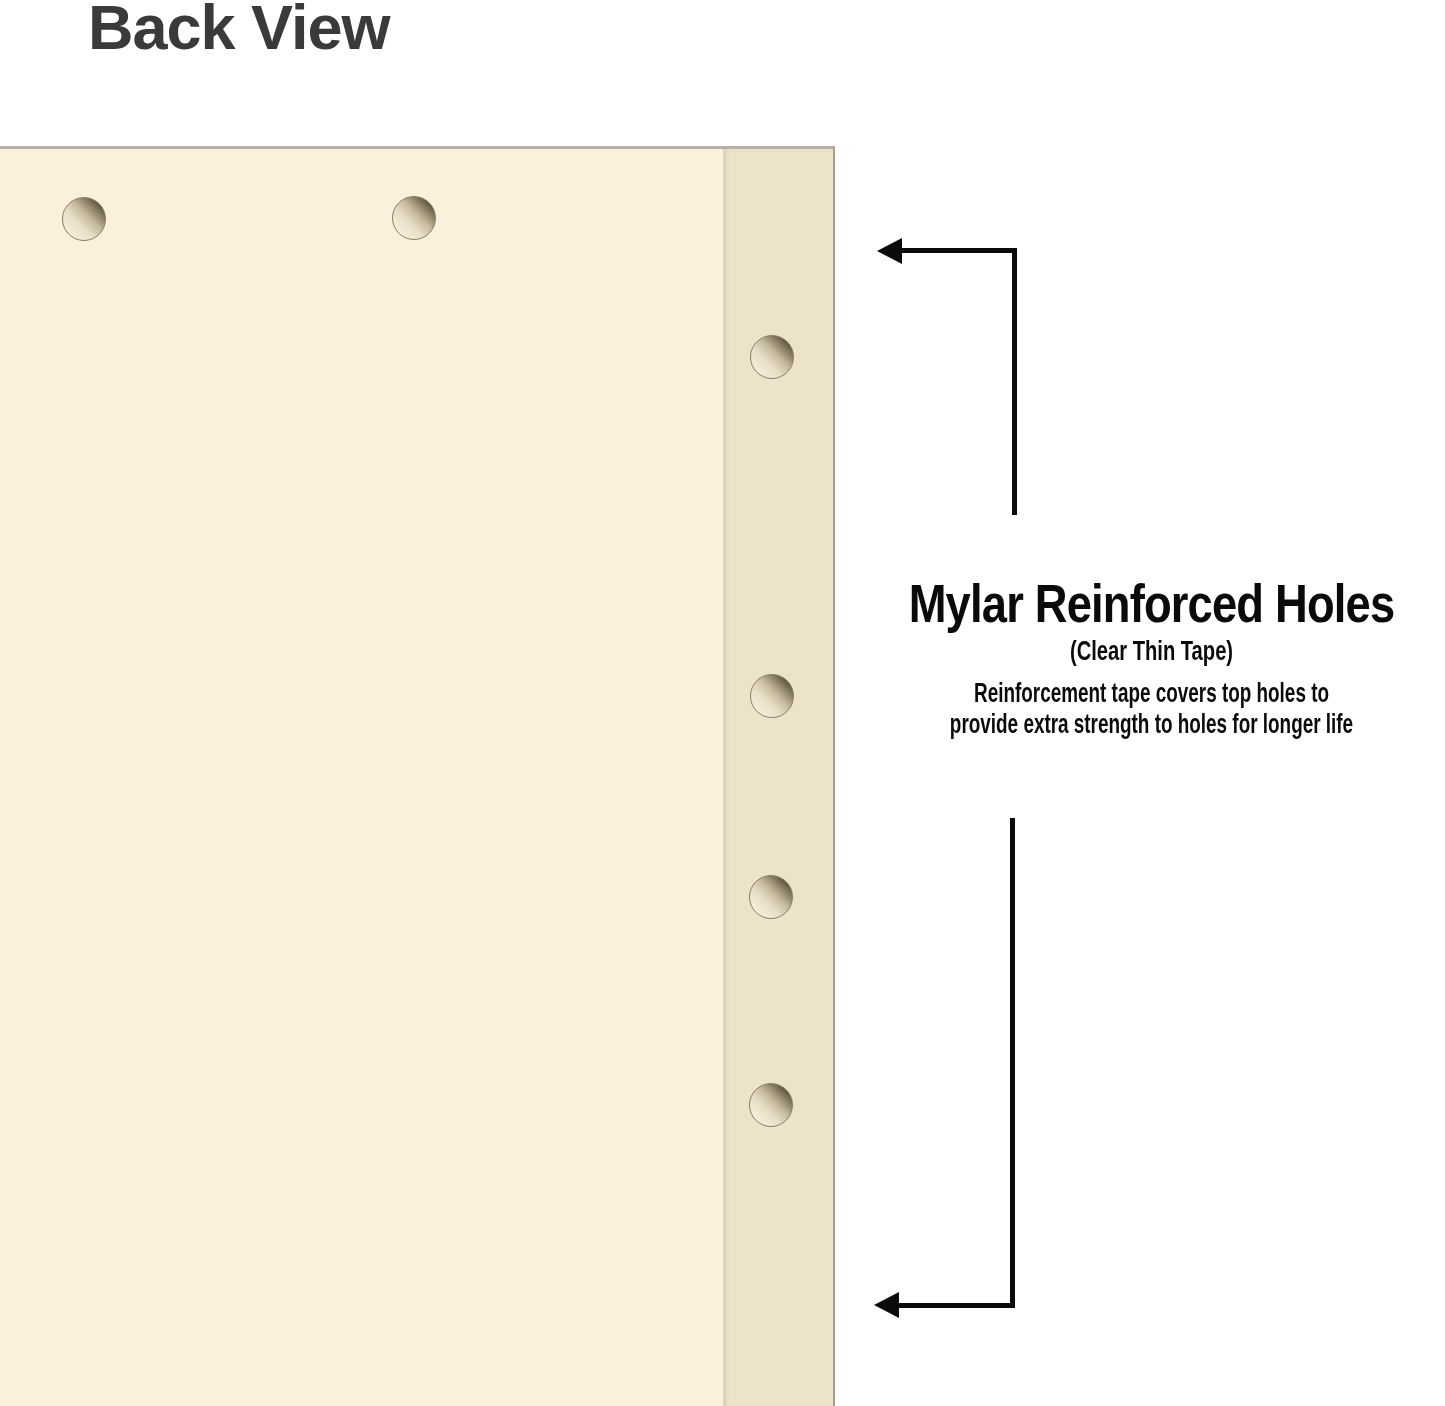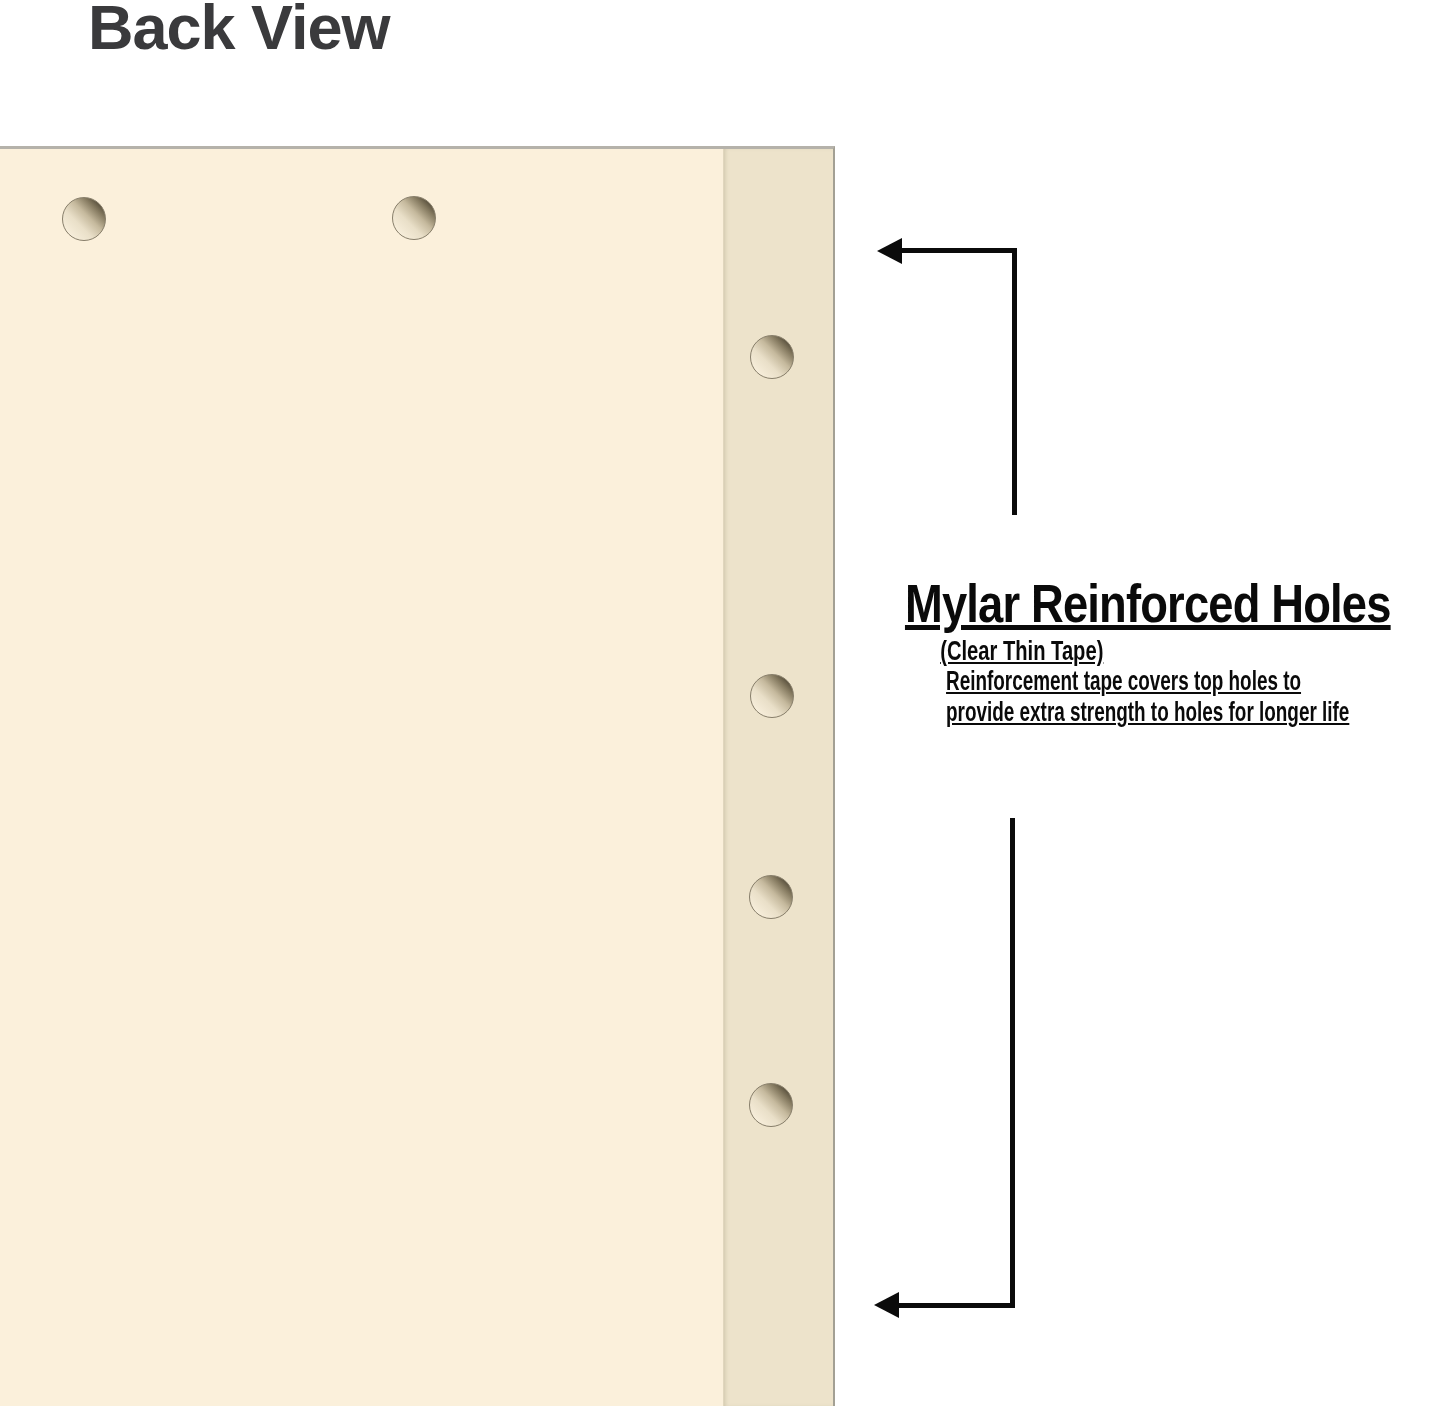--- a/index.html
+++ b/index.html
@@ -47,35 +47,36 @@
   .arrow-head-left{
     position:absolute;width:0;height:0;
     border-top:13px solid transparent;
     border-bottom:13px solid transparent;
     border-right:25px solid var(--arrow-color,#0b0b0b);
   }
 
   
   .annotation{
     position:absolute;left:858px;top:576px;width:587px;
-    text-align:left;color:var(--heading-color,#0a0a0a);text-decoration:underline;
+    text-align:center;color:var(--heading-color,#0a0a0a);
   }
   .annotation-heading{
     font-size:54px;font-weight:bold;line-height:54px;
     letter-spacing:-1px;white-space:nowrap;
     transform:scaleX(0.84);transform-origin:50% 50%;
     margin:0;
   }
   .annotation-subheading{
     margin-top:6px;
     font-size:28px;font-weight:bold;line-height:30px;
     white-space:nowrap;
     transform:scaleX(0.72);transform-origin:50% 50%;
   }
   .annotation-desc{
+    margin-top:12px;
     font-size:27px;font-weight:bold;line-height:31px;
     letter-spacing:0px;
   }
   .annotation-desc .desc-line{
     white-space:nowrap;
     transform:scaleX(0.70);transform-origin:50% 50%;
   }
 </style>
 </head>
 <body style="--paper-color: #fbf0db; --tape-color: #ede3cb; --arrow-color: #0b0b0b; --title-color: #3a3a3c; --heading-color: #0a0a0a;">

